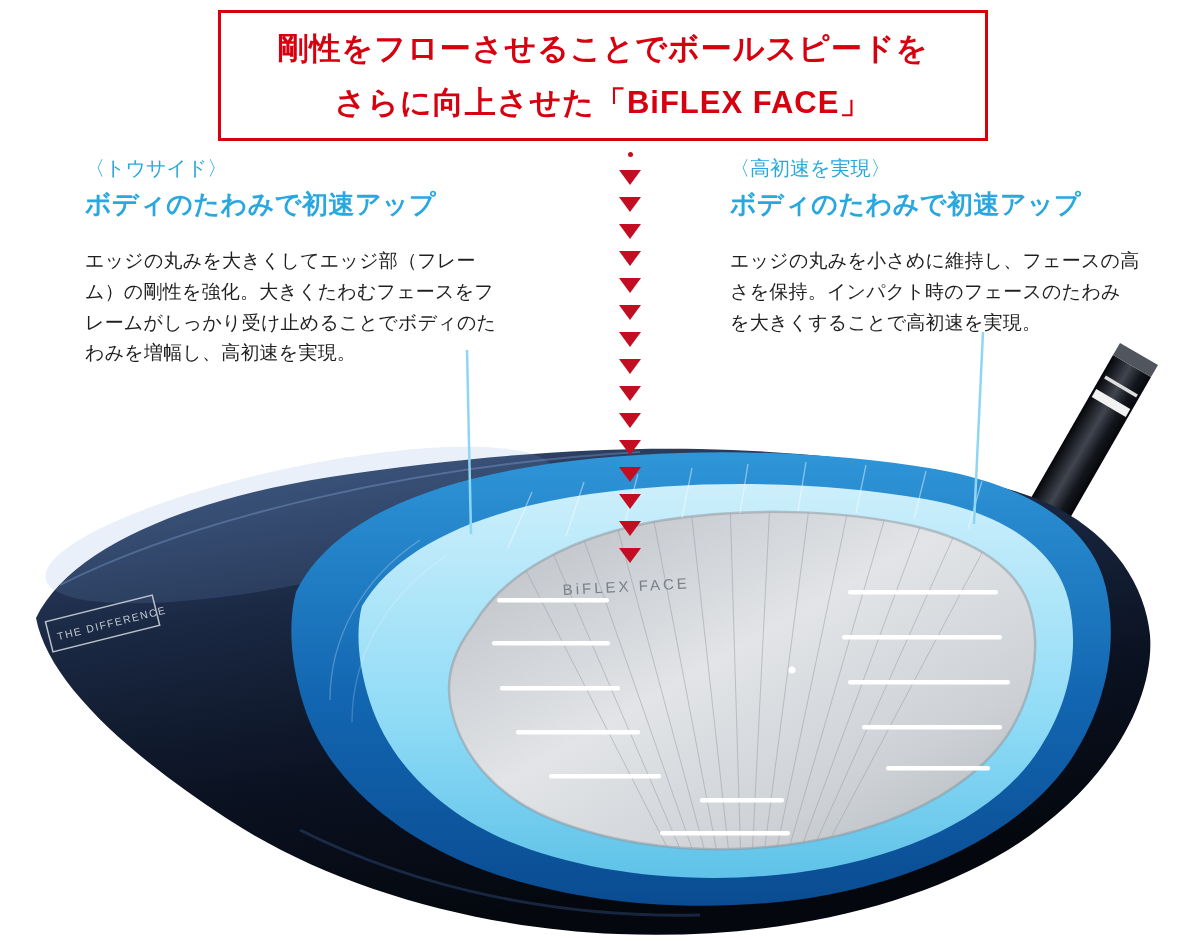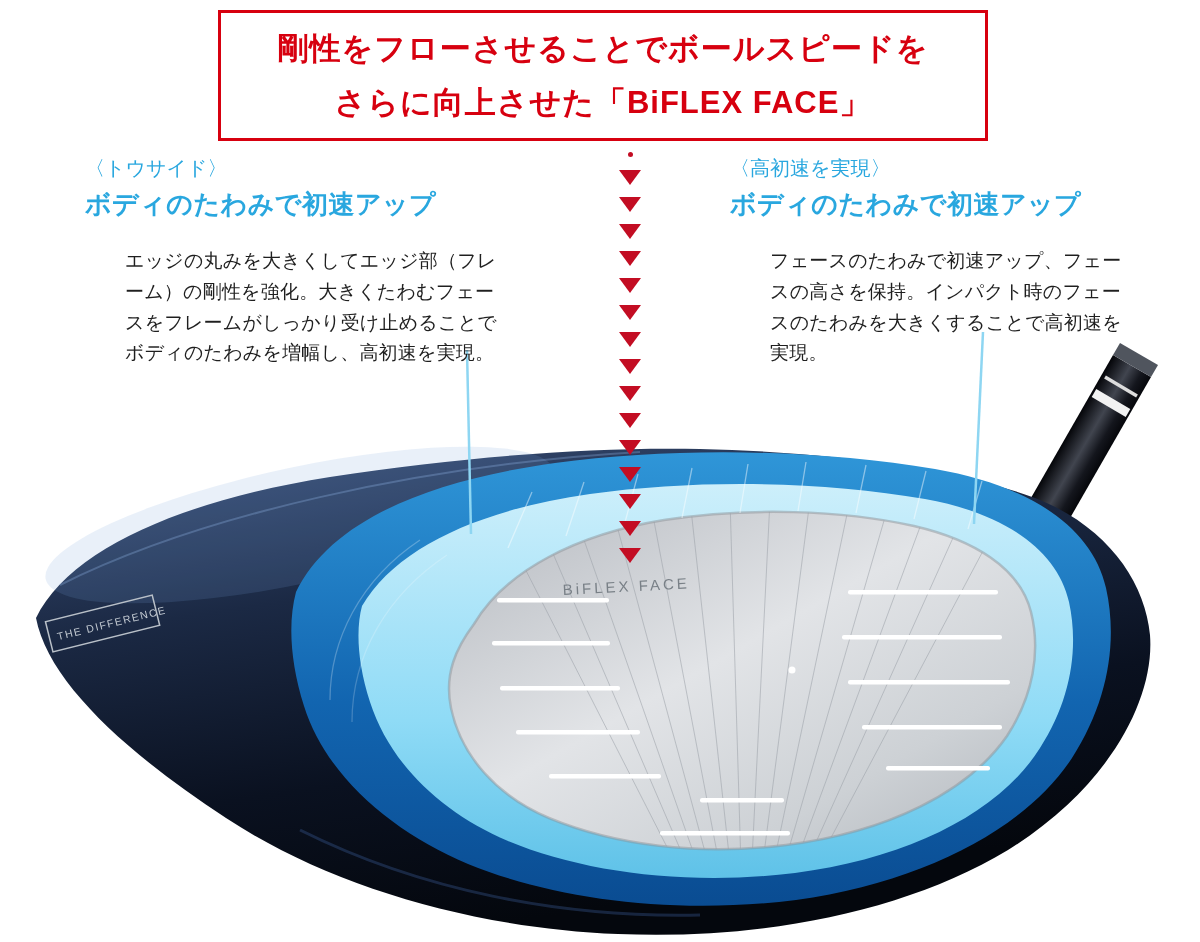--- a/index.html
+++ b/index.html
@@ -14,21 +14,21 @@
     display:flex; flex-direction:column; align-items:center; justify-content:center; gap:12px;
   }
   .headline .hl { color:var(--red,#d7000f); font-size:31px; font-weight:bold; letter-spacing:1px; white-space:nowrap; }
 
   
   .callout { position:absolute; top:155px; z-index:5; }
   .callout.left  { left:85px;  width:414px; }
   .callout.right { left:730px; width:410px; }
   .callout .tag   { color:var(--accent,#29a7df); font-size:20px; font-weight:500; margin-bottom:5px; }
   .callout .title { color:var(--accent,#29a7df); font-size:26px; font-weight:bold; margin-bottom:24px; letter-spacing:0.5px; }
-  .callout .body  { color:#1f1f1f; font-size:19px; line-height:1.62; font-weight:500; letter-spacing:0.2px;margin-left:40px; }
+  .callout .body  { color:#1f1f1f; font-size:19px; line-height:1.62; font-weight:500; letter-spacing:0.2px; }
 
   
   .arrow-col {
     position:absolute; left:619px; top:152px; width:22px; z-index:4;
     display:flex; flex-direction:column; align-items:center; gap:12px;
   }
   .arrow-col .dot { width:5px; height:5px; border-radius:50%; background:var(--arrow,#c30d23); margin-bottom:1px; }
   .tri { width:0; height:0; border-left:11px solid transparent; border-right:11px solid transparent;
          border-top:15px solid var(--arrow,#c30d23); }
 
@@ -176,16 +176,16 @@
 
   <div class="callout left">
     <div class="tag">〈トウサイド〉</div>
     <div class="title">ボディのたわみで初速アップ</div>
     <div class="body">エッジの丸みを大きくしてエッジ部（フレーム）の剛性を強化。大きくたわむフェースをフレームがしっかり受け止めることでボディのたわみを増幅し、高初速を実現。</div>
   </div>
 
   <div class="callout right">
     <div class="tag">〈高初速を実現〉</div>
     <div class="title">ボディのたわみで初速アップ</div>
-    <div class="body">フェースのたわみで初速アップ、フェースの高さを保持。インパクト時のフェースのたわみを大きくすることで高初速を実現。</div>
+    <div class="body">エッジの丸みを小さめに維持し、フェースの高さを保持。インパクト時のフェースのたわみを大きくすることで高初速を実現。</div>
   </div>
 
 </div>
 
 </body></html>

